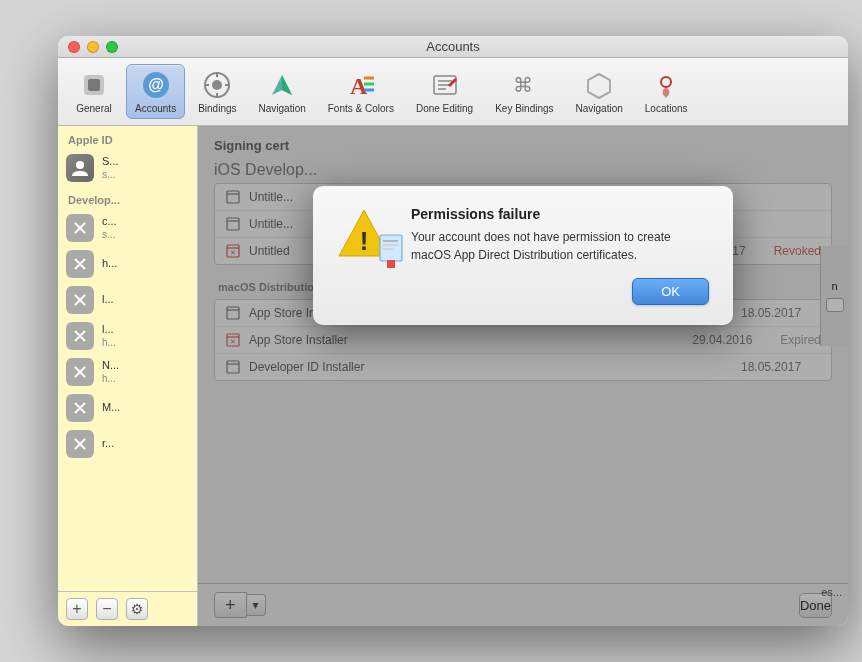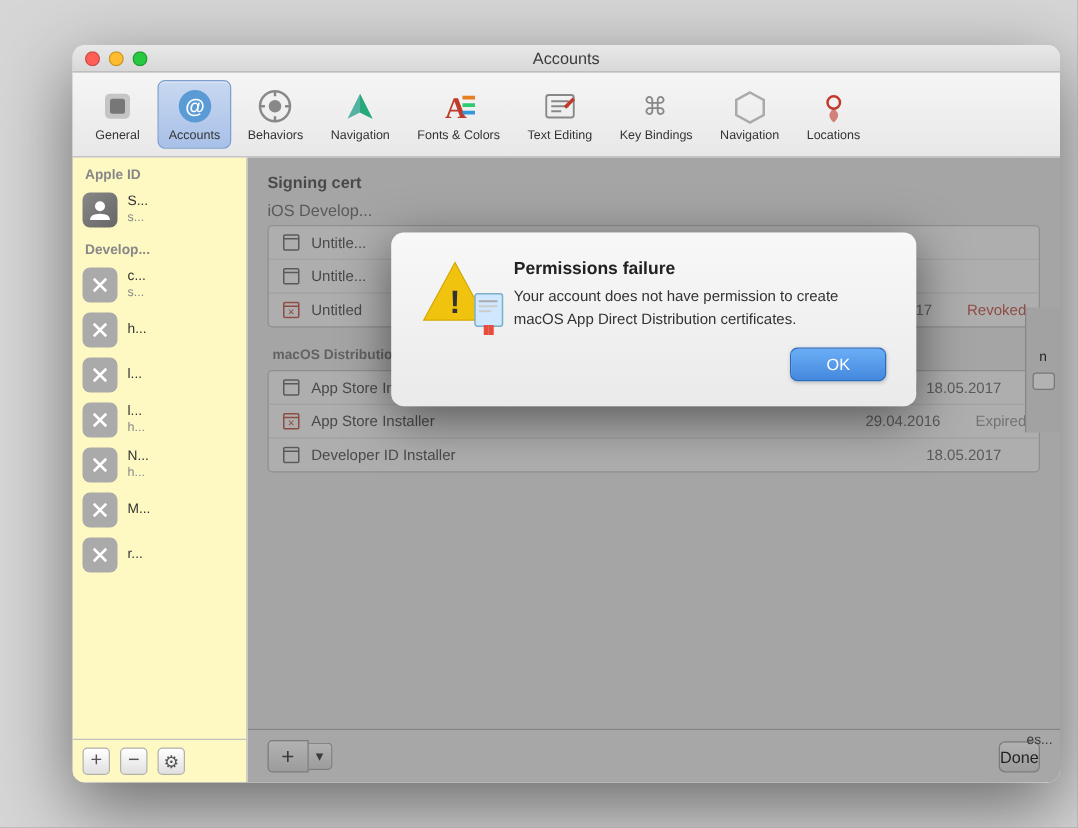--- a/index.html
+++ b/index.html
@@ -359,21 +359,21 @@
       padding: 5px 28px;
       font-size: 13px;
       color: white;
       cursor: pointer;
       font-weight: 500;
       box-shadow: 0 1px 3px rgba(0,0,0,0.2);
     }
 
     
     .ios-dev-header {
-      font-size: 13px;
+      font-size: 16px;
       color: #555;
       margin-bottom: 4px;
       margin-top: 4px;
     }
 
     
     .signing-section-title {
       font-size: 13px;
       font-weight: 600;
       color: #333;
@@ -422,21 +422,21 @@
       <div class="toolbar-icon">
         <svg width="30" height="30" viewBox="0 0 30 30">
           <circle cx="15" cy="15" r="12" fill="none" stroke="#888" stroke-width="2"></circle>
           <circle cx="15" cy="15" r="5" fill="#888"></circle>
           <line x1="15" y1="3" x2="15" y2="7" stroke="#888" stroke-width="2"></line>
           <line x1="15" y1="23" x2="15" y2="27" stroke="#888" stroke-width="2"></line>
           <line x1="3" y1="15" x2="7" y2="15" stroke="#888" stroke-width="2"></line>
           <line x1="23" y1="15" x2="27" y2="15" stroke="#888" stroke-width="2"></line>
         </svg>
       </div>
-      <div class="toolbar-label">Behaviors</div>
+      <div class="toolbar-label">Bindings</div>
     </div>
     <div class="toolbar-item">
       <div class="toolbar-icon">
         <svg width="30" height="30" viewBox="0 0 30 30">
           <path d="M15 5 L25 25 L15 20 L5 25 Z" fill="#4a9" opacity="0.9"></path>
           <path d="M15 5 L25 25 L15 20 Z" fill="#2a7" opacity="0.9"></path>
         </svg>
       </div>
       <div class="toolbar-label">Navigation</div>
     </div>
@@ -454,21 +454,21 @@
     <div class="toolbar-item">
       <div class="toolbar-icon">
         <svg width="30" height="30" viewBox="0 0 30 30">
           <rect x="4" y="6" width="22" height="18" rx="2" fill="none" stroke="#888" stroke-width="1.5"></rect>
           <line x1="8" y1="11" x2="22" y2="11" stroke="#888" stroke-width="1.5"></line>
           <line x1="8" y1="15" x2="22" y2="15" stroke="#888" stroke-width="1.5"></line>
           <line x1="8" y1="19" x2="16" y2="19" stroke="#888" stroke-width="1.5"></line>
           <path d="M20 17 L27 10 L25 8 L18 15 Z" fill="#c0392b"></path>
         </svg>
       </div>
-      <div class="toolbar-label">Text Editing</div>
+      <div class="toolbar-label">Done Editing</div>
     </div>
     <div class="toolbar-item">
       <div class="toolbar-icon">
         <svg width="30" height="30" viewBox="0 0 30 30">
           <text x="4" y="22" font-size="20" fill="#888">⌘</text>
         </svg>
       </div>
       <div class="toolbar-label">Key Bindings</div>
     </div>
     <div class="toolbar-item">

